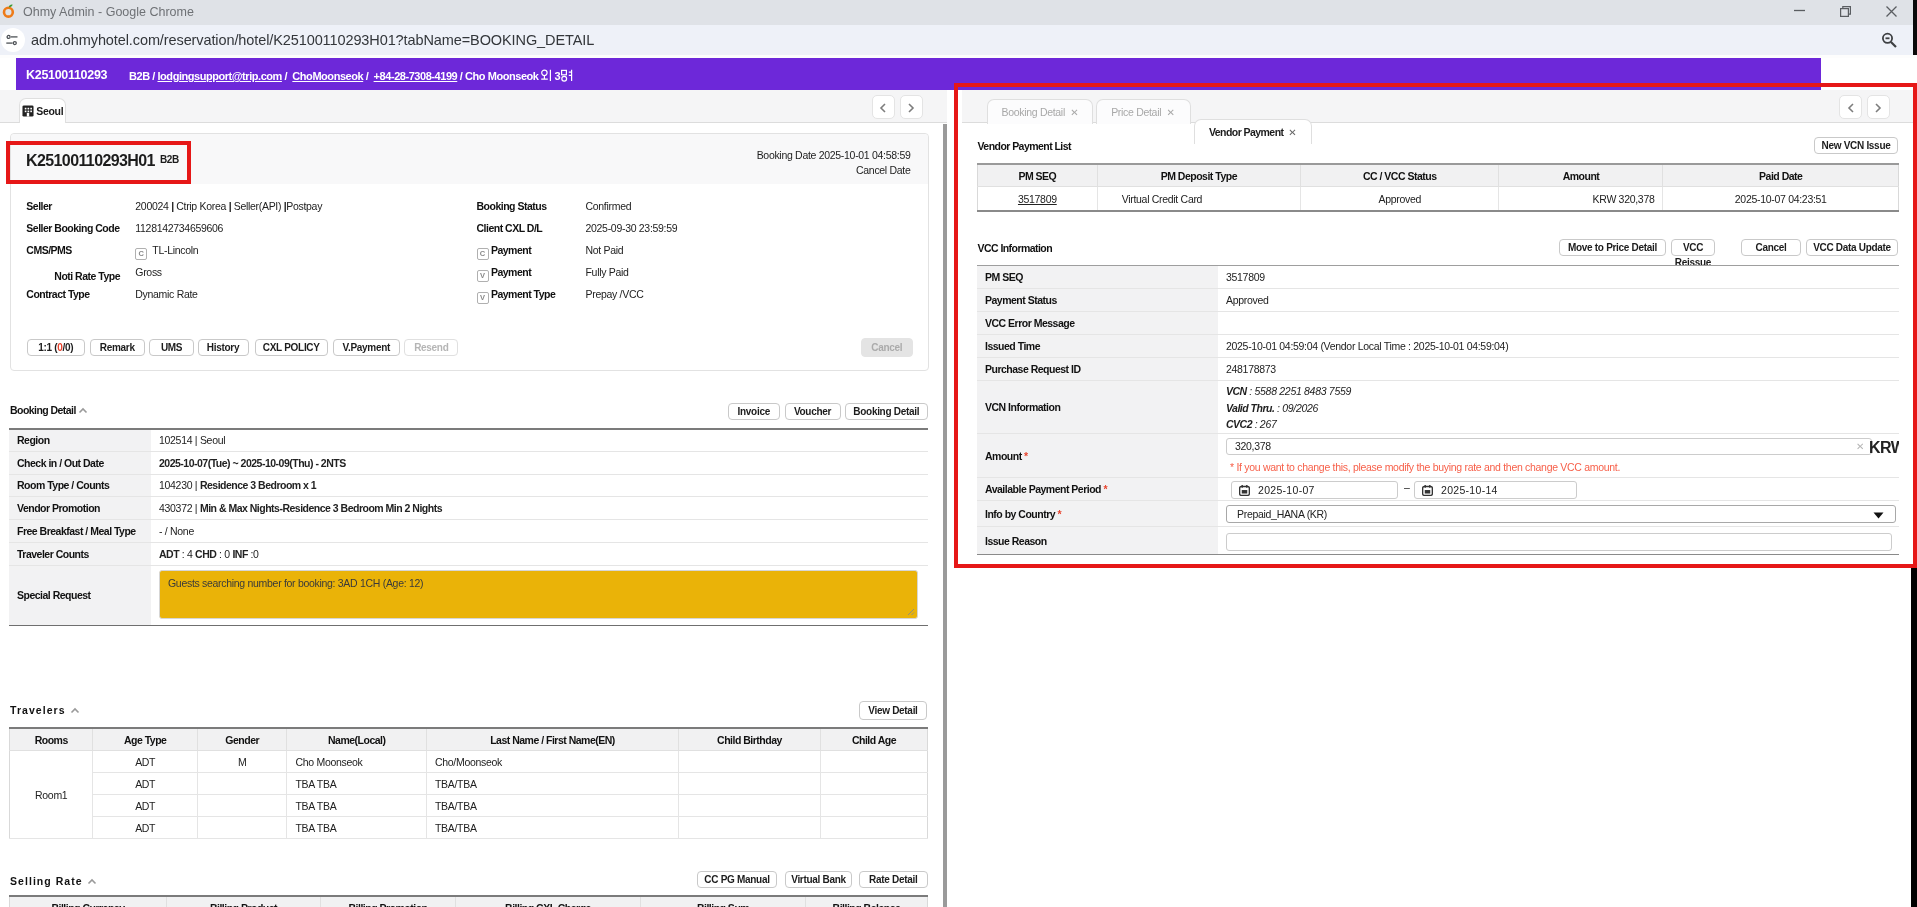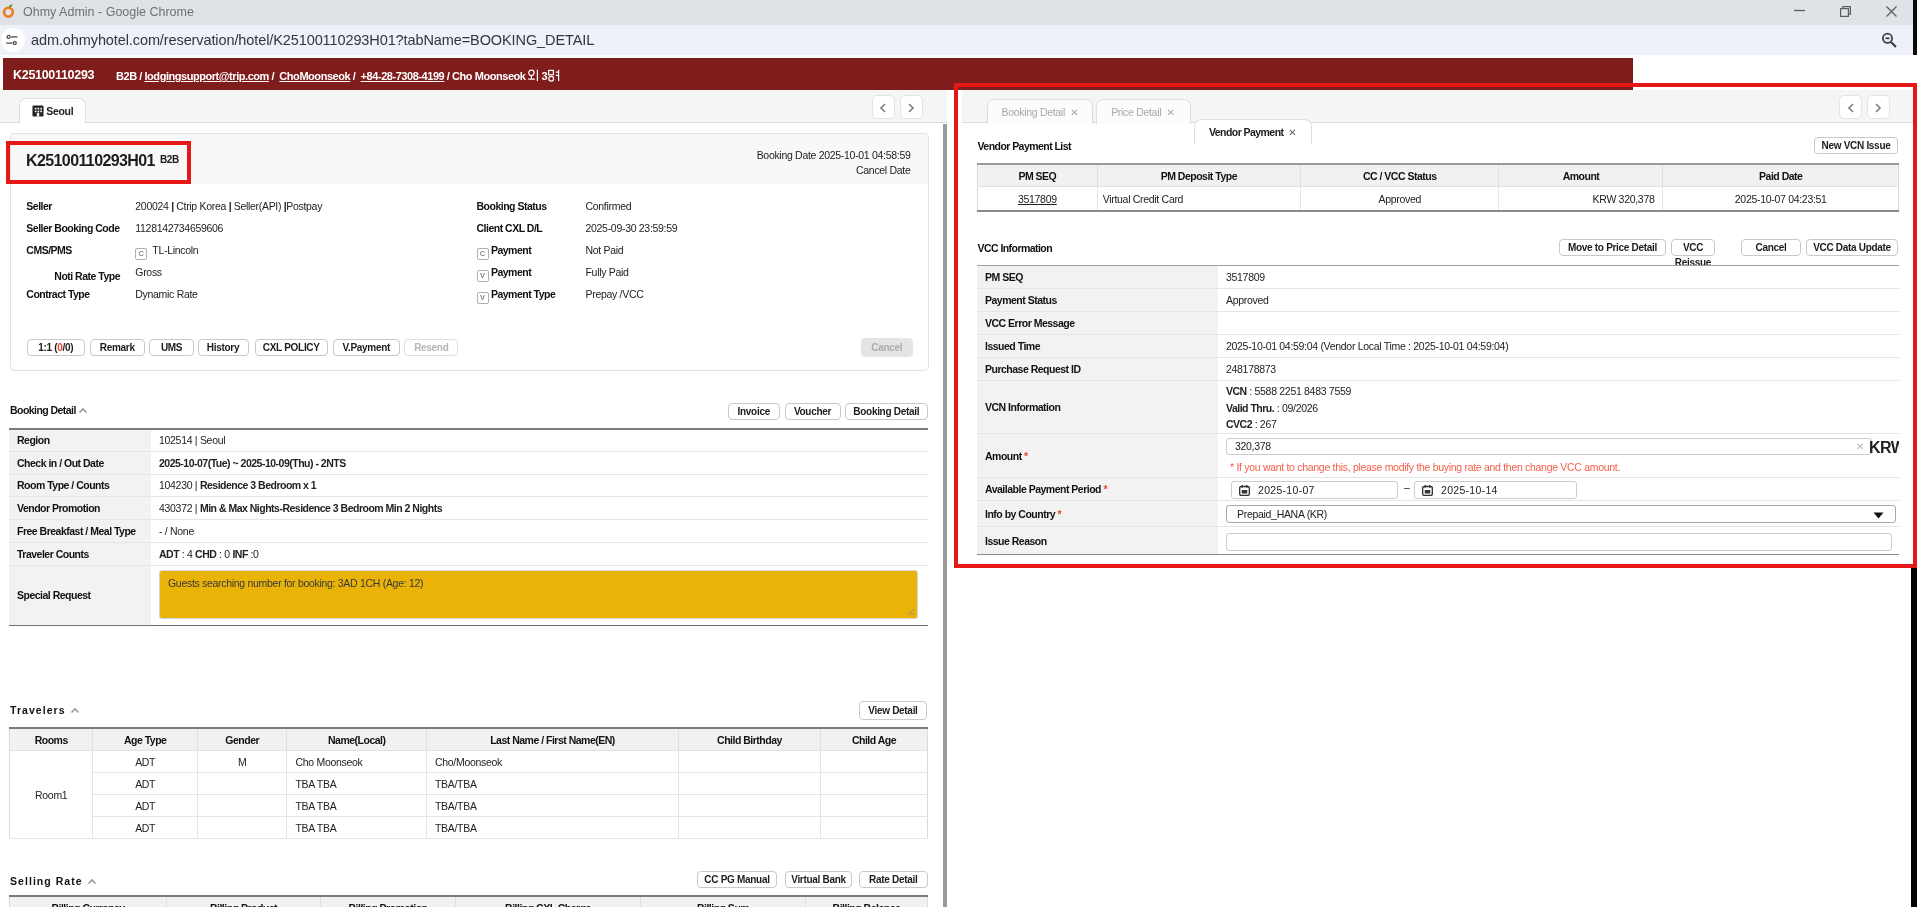--- a/index.html
+++ b/index.html
@@ -5,21 +5,21 @@
 * { margin:0; padding:0; box-sizing:border-box; }
 html,body { width:1917px; height:907px; overflow:hidden; }
 body { font-family:"Liberation Sans", sans-serif; color:#1c1c1c; background:#fff; position:relative;
        font-size:10.5px; letter-spacing:-0.3px; }
 .abs { position:absolute; }
 b, th, .fl { letter-spacing:-0.5px; }
 
 #titlebar { left:0; top:0; width:1917px; height:24.5px; background:#dfe2e7; }
 #urlbar { left:0; top:24.5px; width:1917px; height:30.5px; background:#eef1f8; }
 #whitestrip { left:0; top:55px; width:1917px; height:3px; background:#fdfdfd; }
-#darkbar { left:3px; top:58px; width:1630px; height:32px; background:#7f1d1d; color:#fff; }
+#darkbar { left:16px; top:58px; width:1805px; height:32px; background:#6d28d9; color:#fff; }
 #darkbar a { color:#fff; text-decoration:underline; }
 
 .tabstrip { background:#f5f5f6; border-bottom:1px solid #dcdcdc; }
 .tab { position:absolute; height:25px; background:#fff; border:1px solid #dfdfdf; border-bottom:none; border-radius:7px 7px 0 0; font-size:10.5px; text-align:center; line-height:24px; z-index:3; }
 .tab.inactive { background:#fcfcfd; color:#a8a8a8; }
 .navbtn { position:absolute; width:23px; height:24px; border:1px solid #e4e4e4; border-radius:5px; background:#fff; text-align:center; }
 
 .btn { position:absolute; height:17px; border:1px solid #c9c9c9; border-radius:4px; background:#fff; font-size:10px; font-weight:bold; letter-spacing:-0.3px; color:#1c1c1c; text-align:center; line-height:15px; }
 .btn.gray { color:#b5b5b5; border-color:#e0e0e0; }
 .hdg { position:absolute; font-size:10.5px; font-weight:bold; letter-spacing:-0.55px; color:#111; }
@@ -86,21 +86,21 @@
         <g stroke="#fff" stroke-width="1.2" fill="none">
           <rect x="20.6" y="1.4" width="4.8" height="4.4"></rect>
           <path d="M30.6 0.8 V12 M27.8 3.2 H30.6 M27.8 6.4 H30.6"></path>
           <circle cx="23.2" cy="9.8" r="2.4"></circle>
         </g>
       </svg></b>
 </div>
 
 <div class="abs" id="leftpanel" style="left:0;top:90px;width:947px;height:817px;background:#fff;">
   <div class="abs tabstrip" style="left:0;top:0;width:948px;height:33px;"></div>
-  <div class="tab" style="left:19px;top:8px;width:67px;font-weight:bold;">
+  <div class="tab" style="left:19px;top:8px;width:47px;font-weight:bold;">
     <svg width="12" height="12" viewBox="0 0 13 13" style="vertical-align:-2px">
         <rect x="0.5" y="0.5" width="12" height="12" rx="1.5" fill="#222"></rect>
         <g fill="#fff">
           <rect x="3" y="3" width="1.8" height="1.8"></rect>
           <rect x="6" y="3" width="1.8" height="1.8"></rect>
           <rect x="9" y="3" width="1.8" height="1.8"></rect>
           <rect x="3" y="6" width="1.8" height="1.8"></rect>
           <rect x="6" y="6" width="1.8" height="1.8"></rect>
           <rect x="9" y="6" width="1.8" height="1.8"></rect>
           <rect x="5.2" y="8.5" width="2.6" height="4"></rect>
@@ -325,21 +325,21 @@
           <th>PM SEQ</th>
           <th>PM Deposit Type</th>
           <th>CC / VCC Status</th>
           <th>Amount</th>
           <th>Paid Date</th>
         </tr>
       </thead>
     <tbody>
       <tr style="height:24.5px">
           <td><span style="text-decoration:underline">3517809</span></td>
-          <td style="text-align:left;padding-left:5px;">Virtual Credit Card</td>
+          <td style="text-align:left;padding-left:24px;">Virtual Credit Card</td>
           <td>Approved</td>
           <td style="text-align:right;padding-right:8px;">KRW 320,378</td>
           <td>2025-10-07 04:23:51</td>
         </tr>
     </tbody>
   </table>
 
   <span class="hdg" style="left:30.5px;top:152px;">VCC Information</span>
   <div class="btn" style="left:612px;top:149px;width:107px;">Move to Price Detail</div>
   <div class="btn" style="left:724px;top:149px;width:44px;">VCC Reissue</div>
@@ -367,21 +367,21 @@
       <tr style="height:23.2px">
           <td class="k">Issued Time</td>
           <td>2025-10-01 04:59:04 (Vendor Local Time : 2025-10-01 04:59:04)</td>
         </tr>
       <tr style="height:23.2px">
           <td class="k">Purchase Request ID</td>
           <td>248178873</td>
         </tr>
       <tr style="height:50px">
           <td class="k">VCN Information</td>
-          <td style="line-height:16.6px;padding-top:2px;"><b>VCN</b> : 5588 2251 8483 7559<br><b>Valid Thru.</b> : 09/2026<br><b>CVC2</b> : 267</td>
+          <td style="line-height:16.6px;padding-top:2px;font-style:italic;"><b>VCN</b> : 5588 2251 8483 7559<br><b>Valid Thru.</b> : 09/2026<br><b>CVC2</b> : 267</td>
         </tr>
       <tr style="height:44px">
           <td class="k">Amount <span style="color:#e8442e">*</span></td>
         <td style="position:relative;">
           <div style="position:absolute;left:8px;top:3.5px;width:646px;height:17px;border:1px solid #ccc;border-radius:3px;background:#fff;font-size:10.5px;padding:1.5px 8px;">320,378<span style="position:absolute;right:7px;top:2px;color:#b5b5b5;font-size:10px;">✕</span></div>
           <b style="position:absolute;left:651px;top:5px;font-size:16px;">KRW</b>
           <span style="position:absolute;left:12px;top:27px;color:#f7604a;font-size:10.5px;">* If you want to change this, please modify the buying rate and then change VCC amount.</span>
         </td>
         </tr>
       <tr style="height:23.4px">

